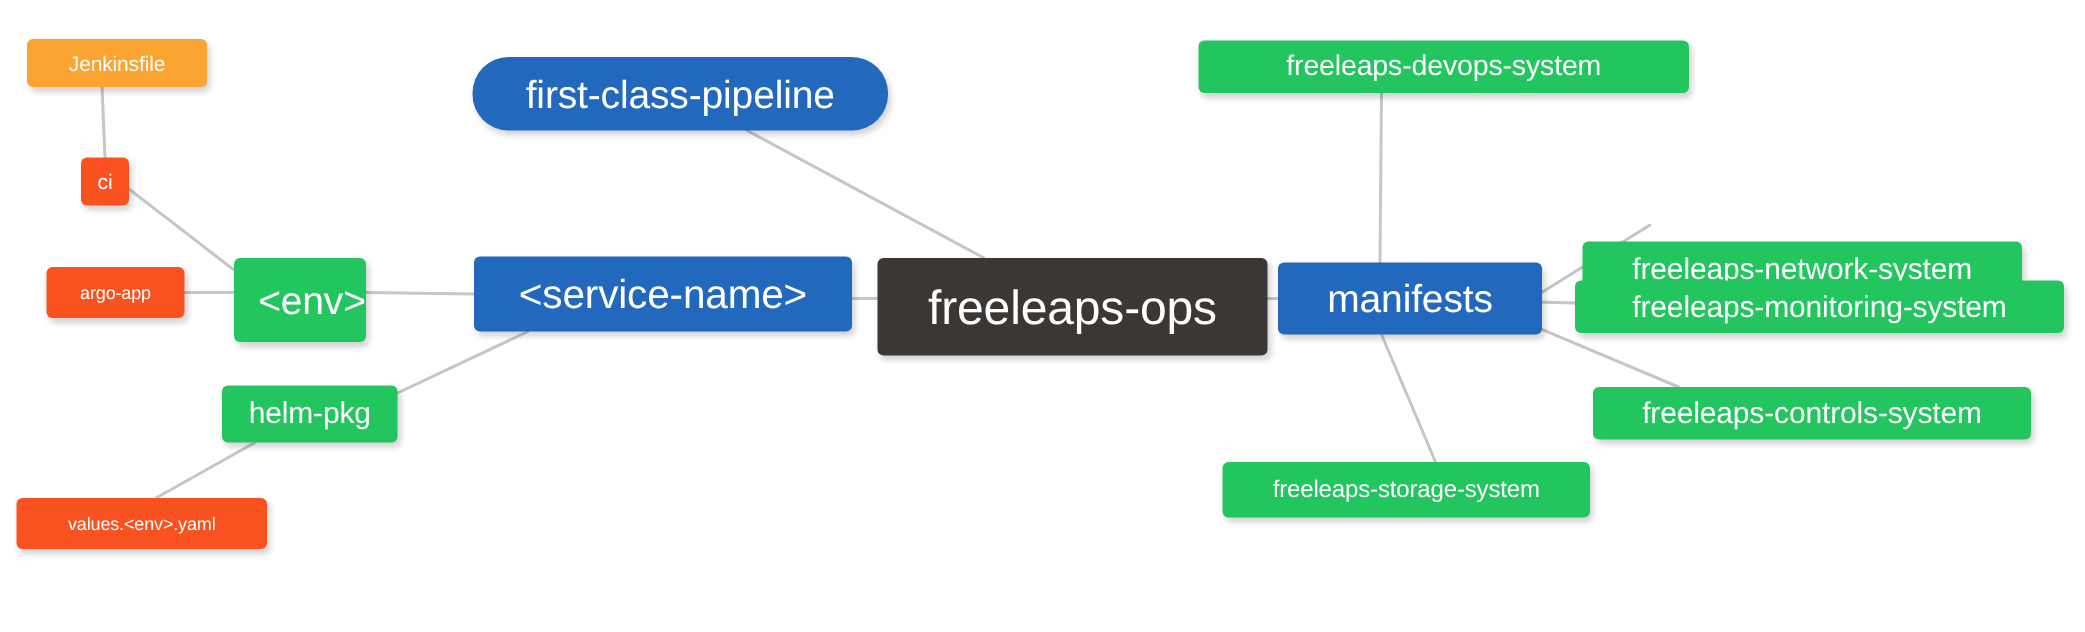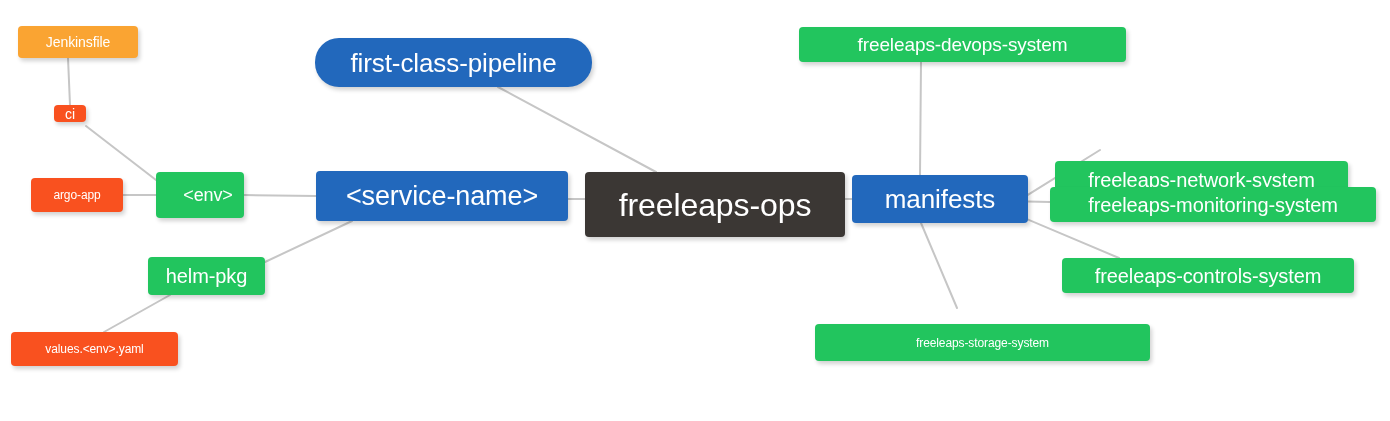--- a/index.html
+++ b/index.html
@@ -53,28 +53,28 @@
       <line x1="568" y1="199" x2="585" y2="199" stroke="#c6c6c6" stroke-width="2" stroke-linecap="round"></line>
       <line x1="845" y1="199" x2="852" y2="199" stroke="#c6c6c6" stroke-width="2" stroke-linecap="round"></line>
       <line x1="920" y1="175" x2="921" y2="62" stroke="#c6c6c6" stroke-width="2" stroke-linecap="round"></line>
       <line x1="1010" y1="206" x2="1100" y2="150" stroke="#c6c6c6" stroke-width="2" stroke-linecap="round"></line>
       <line x1="1010" y1="201" x2="1050" y2="202" stroke="#c6c6c6" stroke-width="2" stroke-linecap="round"></line>
       <line x1="1010" y1="212" x2="1119" y2="258" stroke="#c6c6c6" stroke-width="2" stroke-linecap="round"></line>
       <line x1="921" y1="223" x2="957" y2="308" stroke="#c6c6c6" stroke-width="2" stroke-linecap="round"></line>
     </svg>
   <div id="node-layer">
       <div class="node" style="left: 18px; top: 26px; width: 120px; height: 32px; background: rgb(250, 164, 50); font-size: 14px;">Jenkinsfile</div>
-      <div class="node" style="left: 54px; top: 105px; width: 32px; height: 17px; background: rgb(249, 81, 31); font-size: 14px;">ci</div>
+      <div class="node" style="left: 54px; top: 105px; width: 32px; height: 32px; background: rgb(249, 81, 31); font-size: 14px;">ci</div>
       <div class="node" style="left: 31px; top: 178px; width: 92px; height: 34px; background: rgb(249, 81, 31); font-size: 12px;">argo-app</div>
-      <div class="node" style="left: 156px; top: 172px; width: 88px; height: 46px; background: rgb(34, 197, 94); font-size: 18px; padding-left: 16px;">&lt;env&gt;</div>
+      <div class="node" style="left: 156px; top: 172px; width: 88px; height: 56px; background: rgb(34, 197, 94); font-size: 26px; padding-left: 16px;">&lt;env&gt;</div>
       <div class="node" style="left: 148px; top: 257px; width: 117px; height: 38px; background: rgb(34, 197, 94); font-size: 20px;">helm-pkg</div>
       <div class="node" style="left: 11px; top: 332px; width: 167px; height: 34px; background: rgb(249, 81, 31); font-size: 12px;">values.&lt;env&gt;.yaml</div>
       <div class="node" style="left: 315px; top: 38px; width: 277px; height: 49px; background: rgb(34, 104, 188); font-size: 26px; border-radius: 24px;">first-class-pipeline</div>
       <div class="node" style="left: 316px; top: 171px; width: 252px; height: 50px; background: rgb(34, 104, 188); font-size: 27px;">&lt;service-name&gt;</div>
       <div class="node" style="left: 585px; top: 172px; width: 260px; height: 65px; background: rgb(59, 55, 52); font-size: 32px;">freeleaps-ops</div>
       <div class="node" style="left: 852px; top: 175px; width: 176px; height: 48px; background: rgb(34, 104, 188); font-size: 26px;">manifests</div>
       <div class="node" style="left: 799px; top: 27px; width: 327px; height: 35px; background: rgb(34, 197, 94); font-size: 19px;">freeleaps-devops-system</div>
       <div class="node" style="left: 1055px; top: 113px; width: 293px; height: 37px; background: rgb(34, 197, 94); font-size: 20px; margin-top: 48px;">freeleaps-network-system</div>
       <div class="node" style="left: 1050px; top: 187px; width: 326px; height: 35px; background: rgb(34, 197, 94); font-size: 20px;">freeleaps-monitoring-system</div>
       <div class="node" style="left: 1062px; top: 258px; width: 292px; height: 35px; background: rgb(34, 197, 94); font-size: 20px;">freeleaps-controls-system</div>
-      <div class="node" style="left: 815px; top: 308px; width: 335px; height: 37px; background: rgb(34, 197, 94); font-size: 12px; margin-top: 16px;">freeleaps-storage-system</div>
+      <div class="node" style="left: 815px; top: 308px; width: 245px; height: 37px; background: rgb(34, 197, 94); font-size: 16px;">freeleaps-storage-system</div>
     </div>
 </div>
 
 </body></html>

